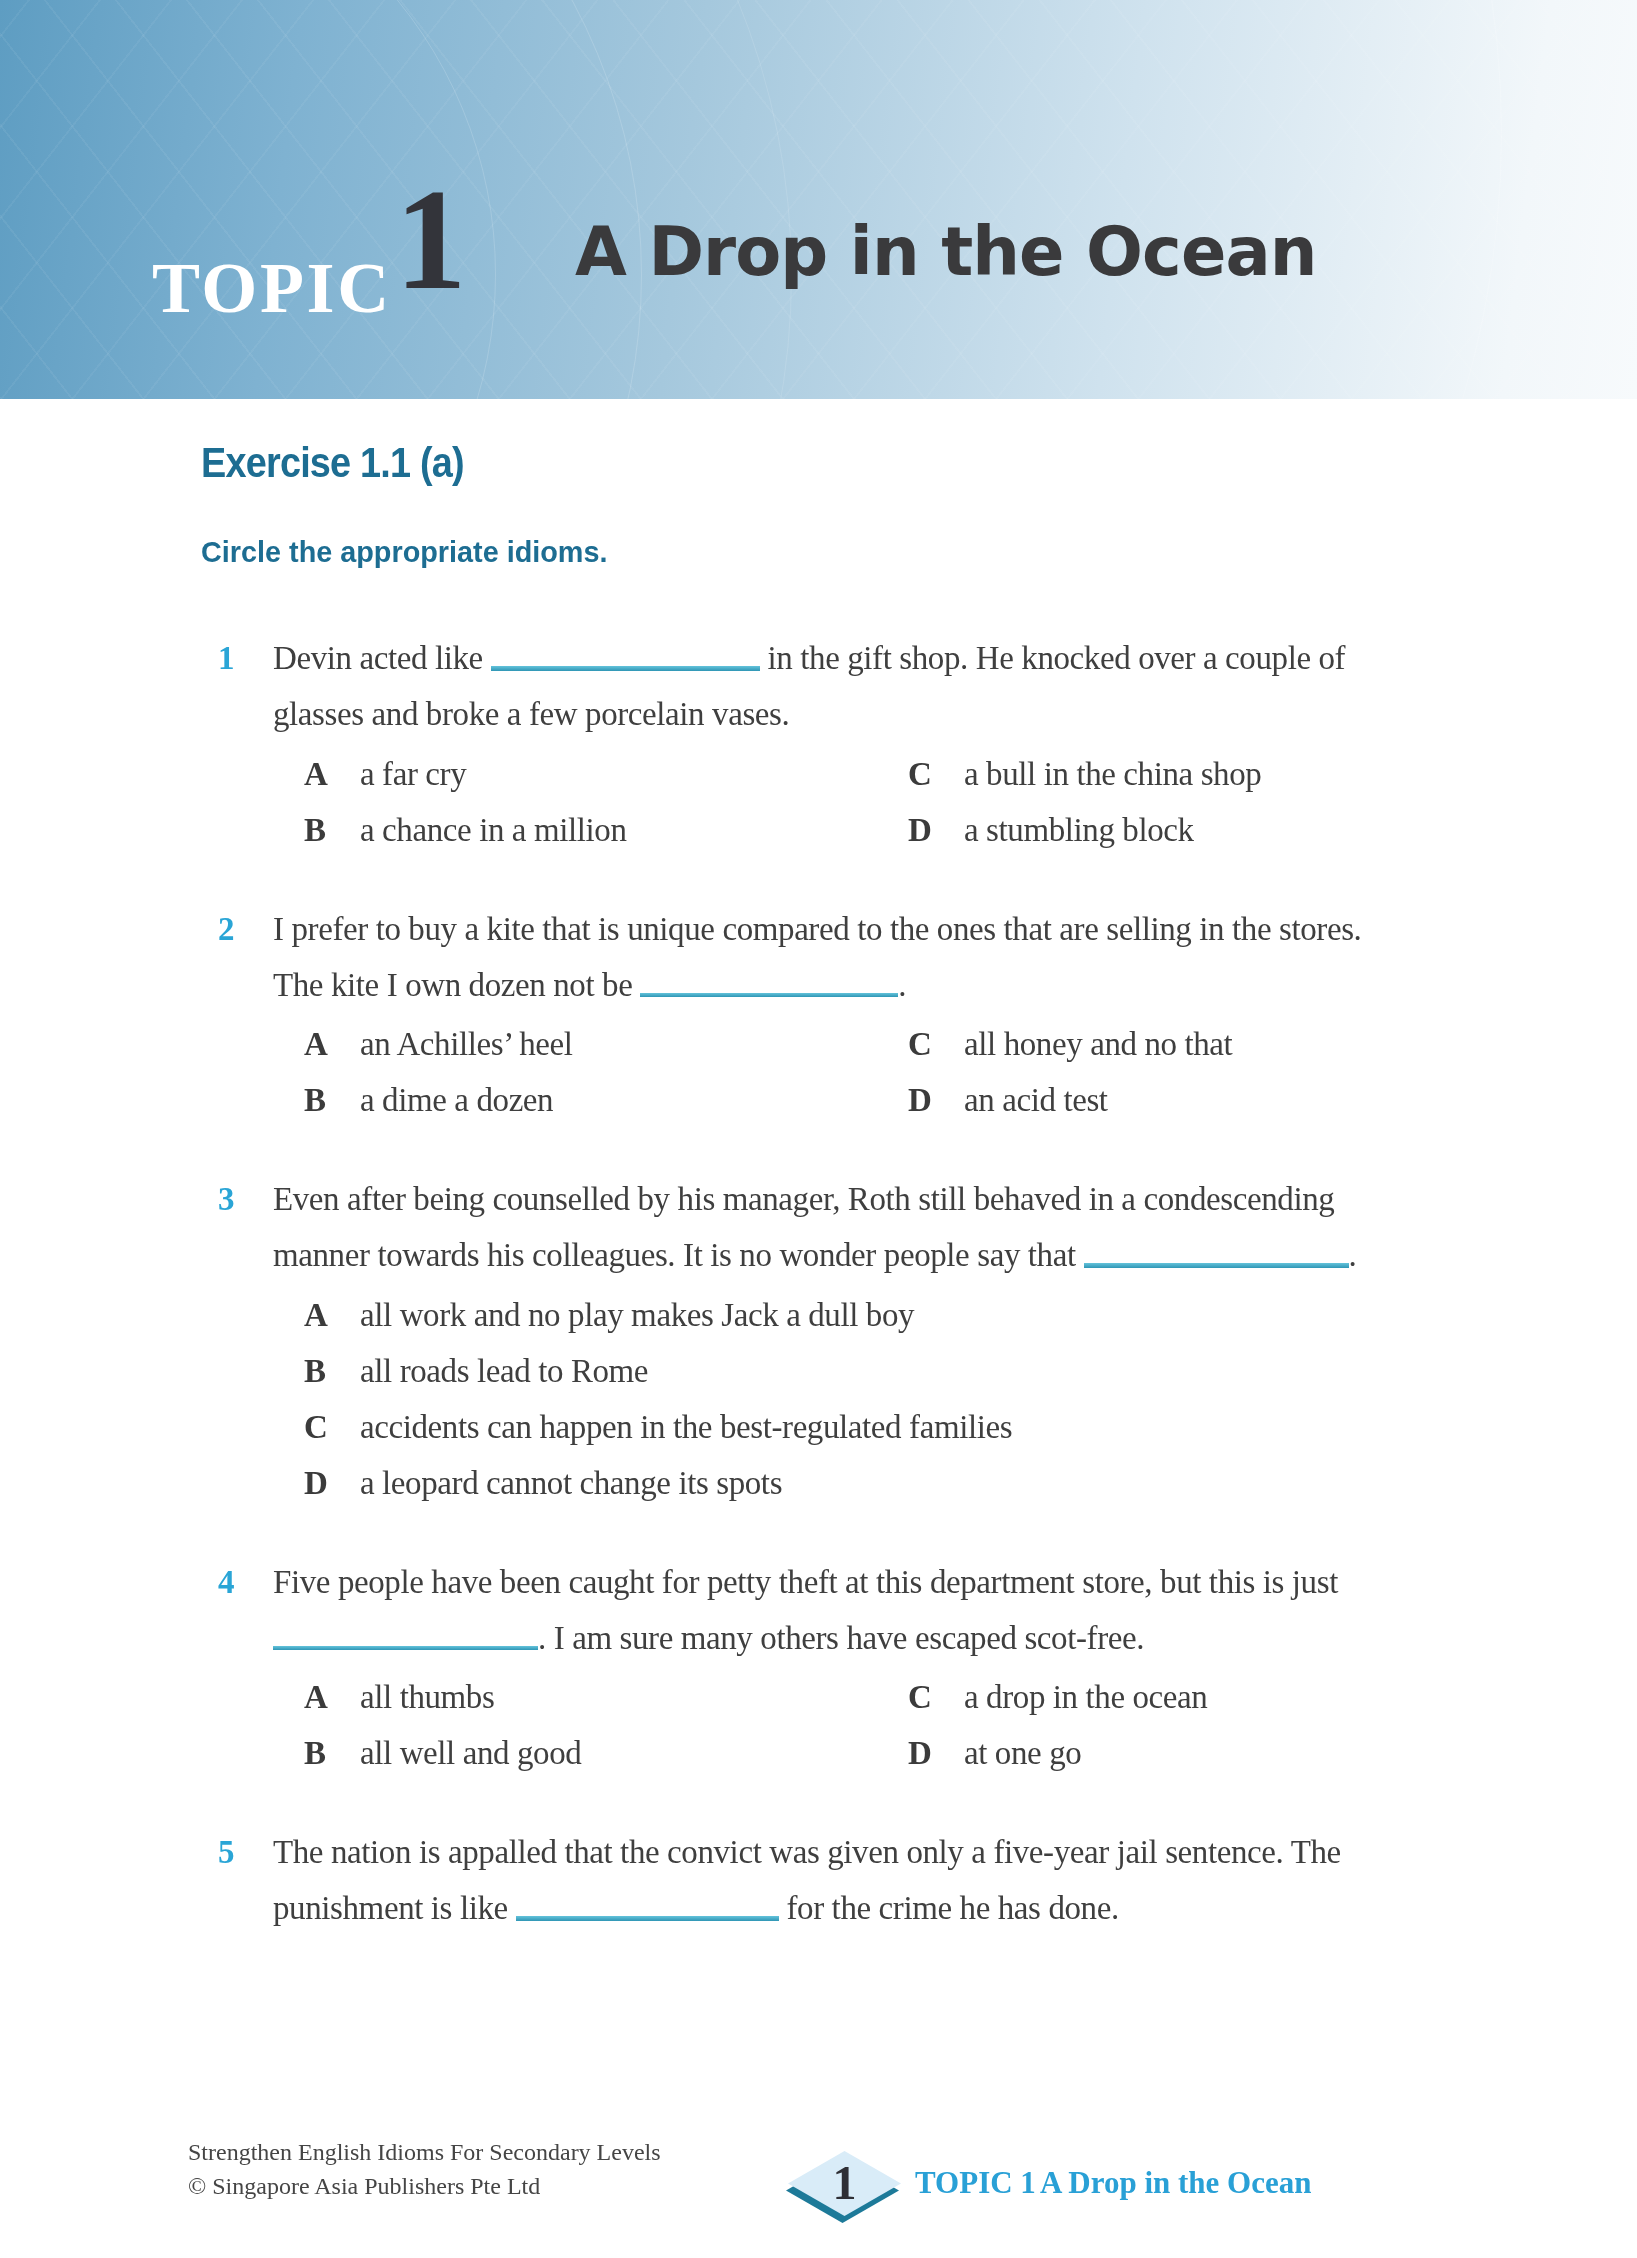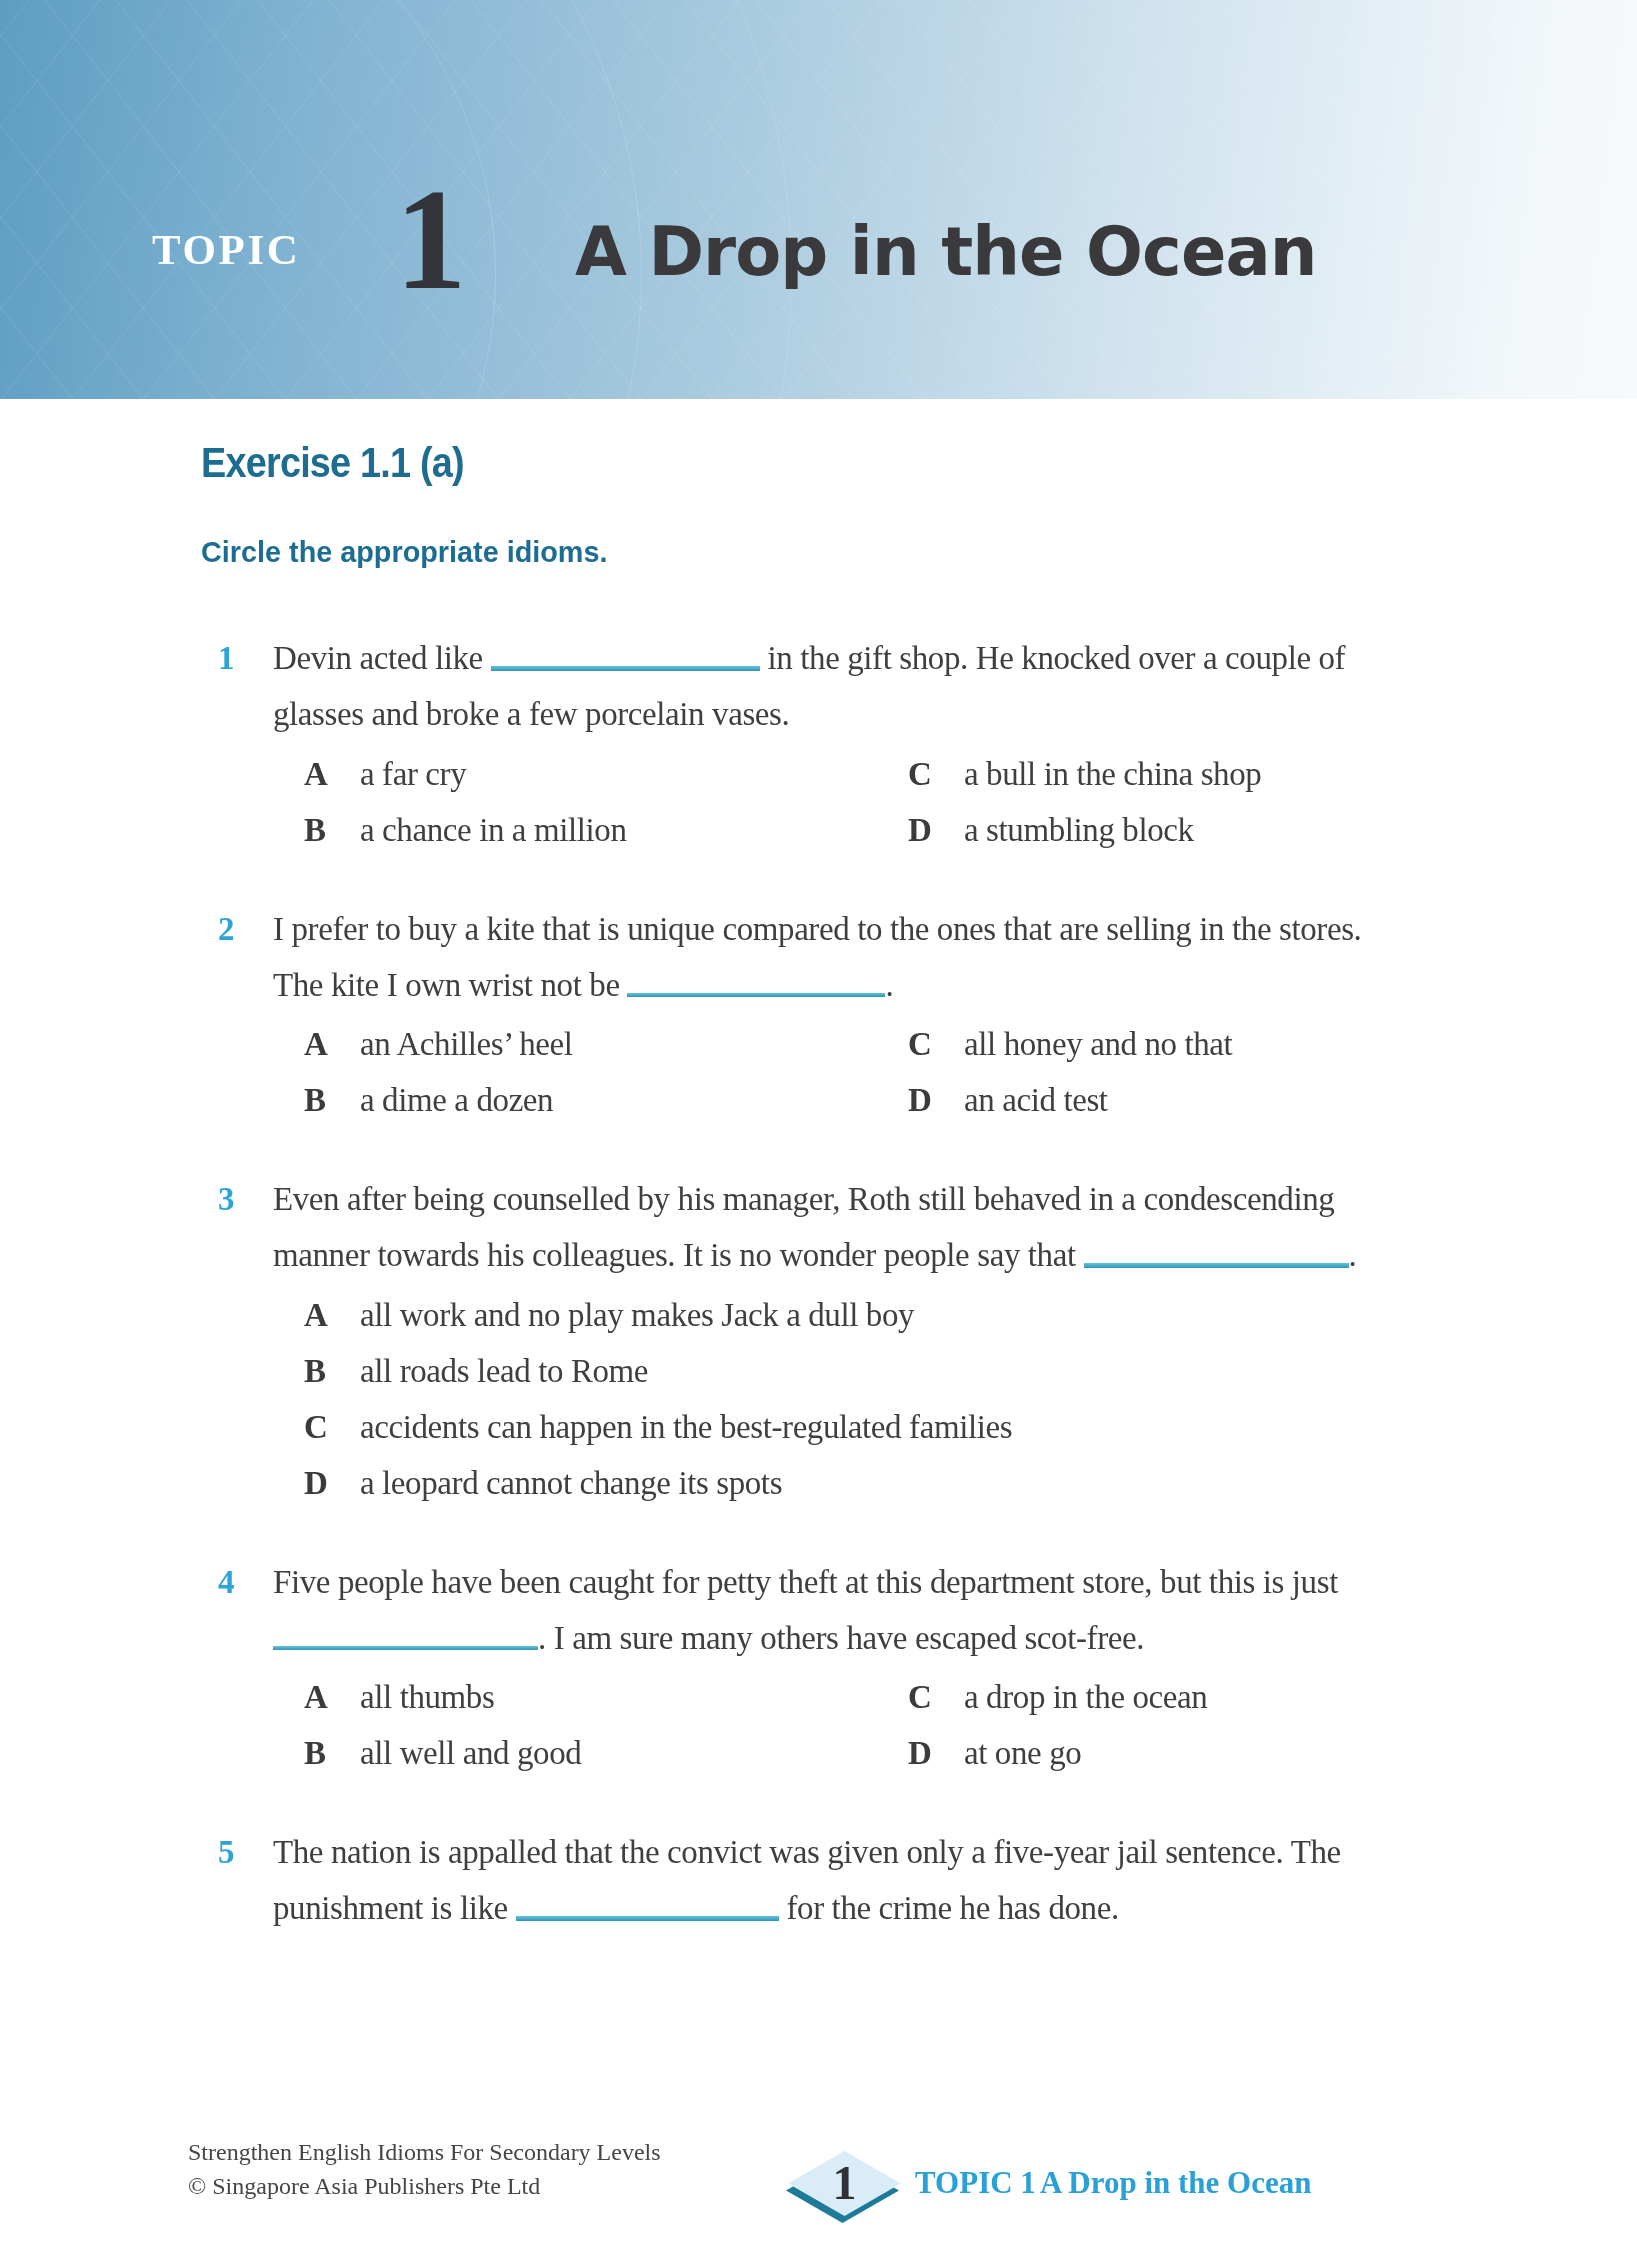--- a/index.html
+++ b/index.html
@@ -23,22 +23,22 @@
       repeating-linear-gradient(52deg, rgba(255,255,255,0.06) 0 1.8px, transparent 1.8px 56px),
       repeating-linear-gradient(-52deg, rgba(255,255,255,0.05) 0 1.8px, transparent 1.8px 56px);
   }
   .arc{position:absolute;border:1.8px solid rgba(255,255,255,0.16);border-radius:50%;}
   .arc1{width:865px;height:865px;left:-371px;top:-159px;}
   .arc2{width:1156px;height:1156px;left:-516px;top:-304px;}
   .arc3{width:1456px;height:1456px;left:-666px;top:-454px;border-color:rgba(255,255,255,0.12);}
   .arc4{width:1853px;height:1853px;left:-353px;top:-794px;border-color:rgba(255,255,255,0.18);}
 
   .topic-label{
-    position:absolute;left:152px;top:228px;
-    font-family:"Liberation Serif", serif;font-weight:bold;font-size:43px;line-height:1;
+    position:absolute;left:152px;top:252px;
+    font-family:"Liberation Serif", serif;font-weight:bold;font-size:72px;line-height:1;
     color:#ffffff;letter-spacing:2.6px;
   }
   .topic-number{
     position:absolute;left:395px;top:169px;
     font-family:"Liberation Serif", serif;font-weight:bold;font-size:143px;line-height:1;
     color:#33343a;
   }
   .banner-title{
     position:absolute;left:575px;top:219px;
     font-family:"DejaVu Sans", sans-serif;font-weight:bold;font-size:67px;line-height:1;
@@ -141,21 +141,21 @@
       <div class="opts">
         <div class="opt"><span class="opt-letter">A</span><span>a far cry</span></div>
         <div class="opt"><span class="opt-letter">B</span><span>a chance in a million</span></div>
         <div class="opt"><span class="opt-letter">C</span><span>a bull in the china shop</span></div>
         <div class="opt"><span class="opt-letter">D</span><span>a stumbling block</span></div>
       </div>
     </div>
     <div class="question">
       <span class="q-num">2</span>
       <p class="q-line"><span>I prefer to buy a kite that is unique compared to the ones that are selling in the stores.</span></p>
-      <p class="q-line"><span>The kite I own wrist not be </span><span class="blank" style="width: 258px;"></span><span>.</span></p>
+      <p class="q-line"><span>The kite I own dozen not be </span><span class="blank" style="width: 258px;"></span><span>.</span></p>
       <div class="opts">
         <div class="opt"><span class="opt-letter">A</span><span>an Achilles’ heel</span></div>
         <div class="opt"><span class="opt-letter">B</span><span>a dime a dozen</span></div>
         <div class="opt"><span class="opt-letter">C</span><span>all honey and no that</span></div>
         <div class="opt"><span class="opt-letter">D</span><span>an acid test</span></div>
       </div>
     </div>
     <div class="question">
       <span class="q-num">3</span>
       <p class="q-line"><span>Even after being counselled by his manager, Roth still behaved in a condescending</span></p>

